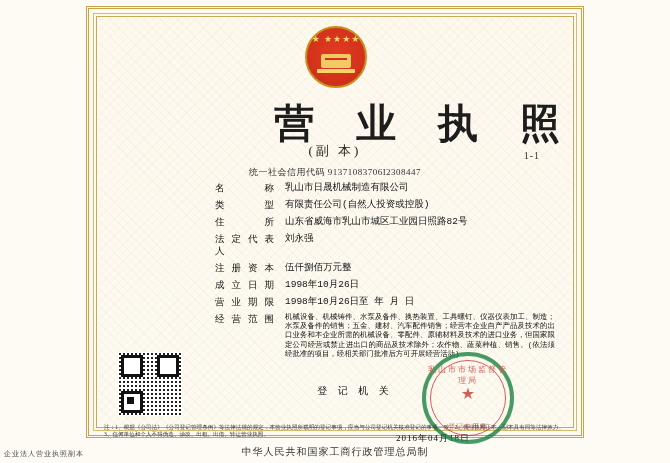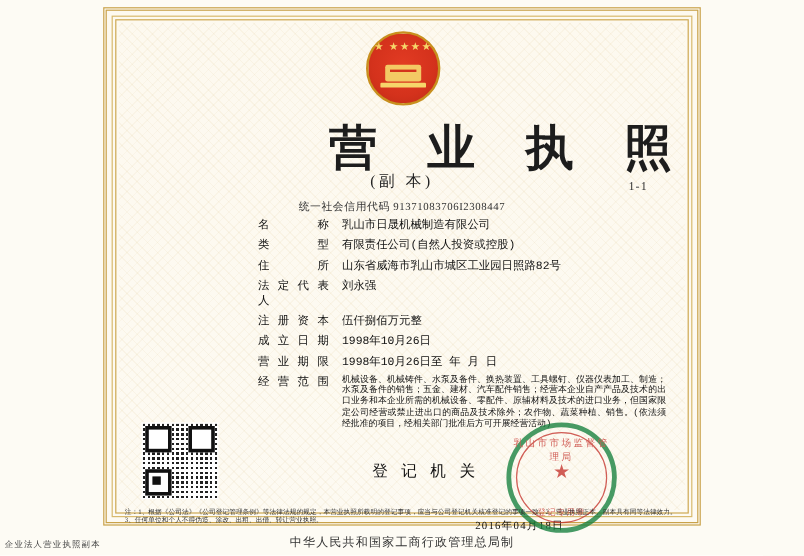--- a/index.html
+++ b/index.html
@@ -135,21 +135,21 @@
   .qr:after{right:2px;top:2px;}
   .qr .bl{
     position:absolute;left:2px;bottom:2px;width:16px;height:16px;border:3px solid #111;background:#fff;
   }
   .qr .bl:after{
     content:"";position:absolute;left:3px;top:3px;width:7px;height:7px;background:#111;
   }
   
   .authority{
     position:absolute;left:300px;top:384px;width:110px;text-align:center;
-    font-size:13px;letter-spacing:4px;color:#111;
+    font-size:10px;letter-spacing:4px;color:#111;
   }
   .issue-date{
     position:absolute;left:396px;top:404px;width:120px;
     font-size:9px;color:#111;letter-spacing:1px;margin-top:28px;
   }
   
   .seal{
     position:absolute;left:394px;top:352px;width:84px;height:84px;
     border:4px solid #15803d;border-radius:50%;
     opacity:.78;

